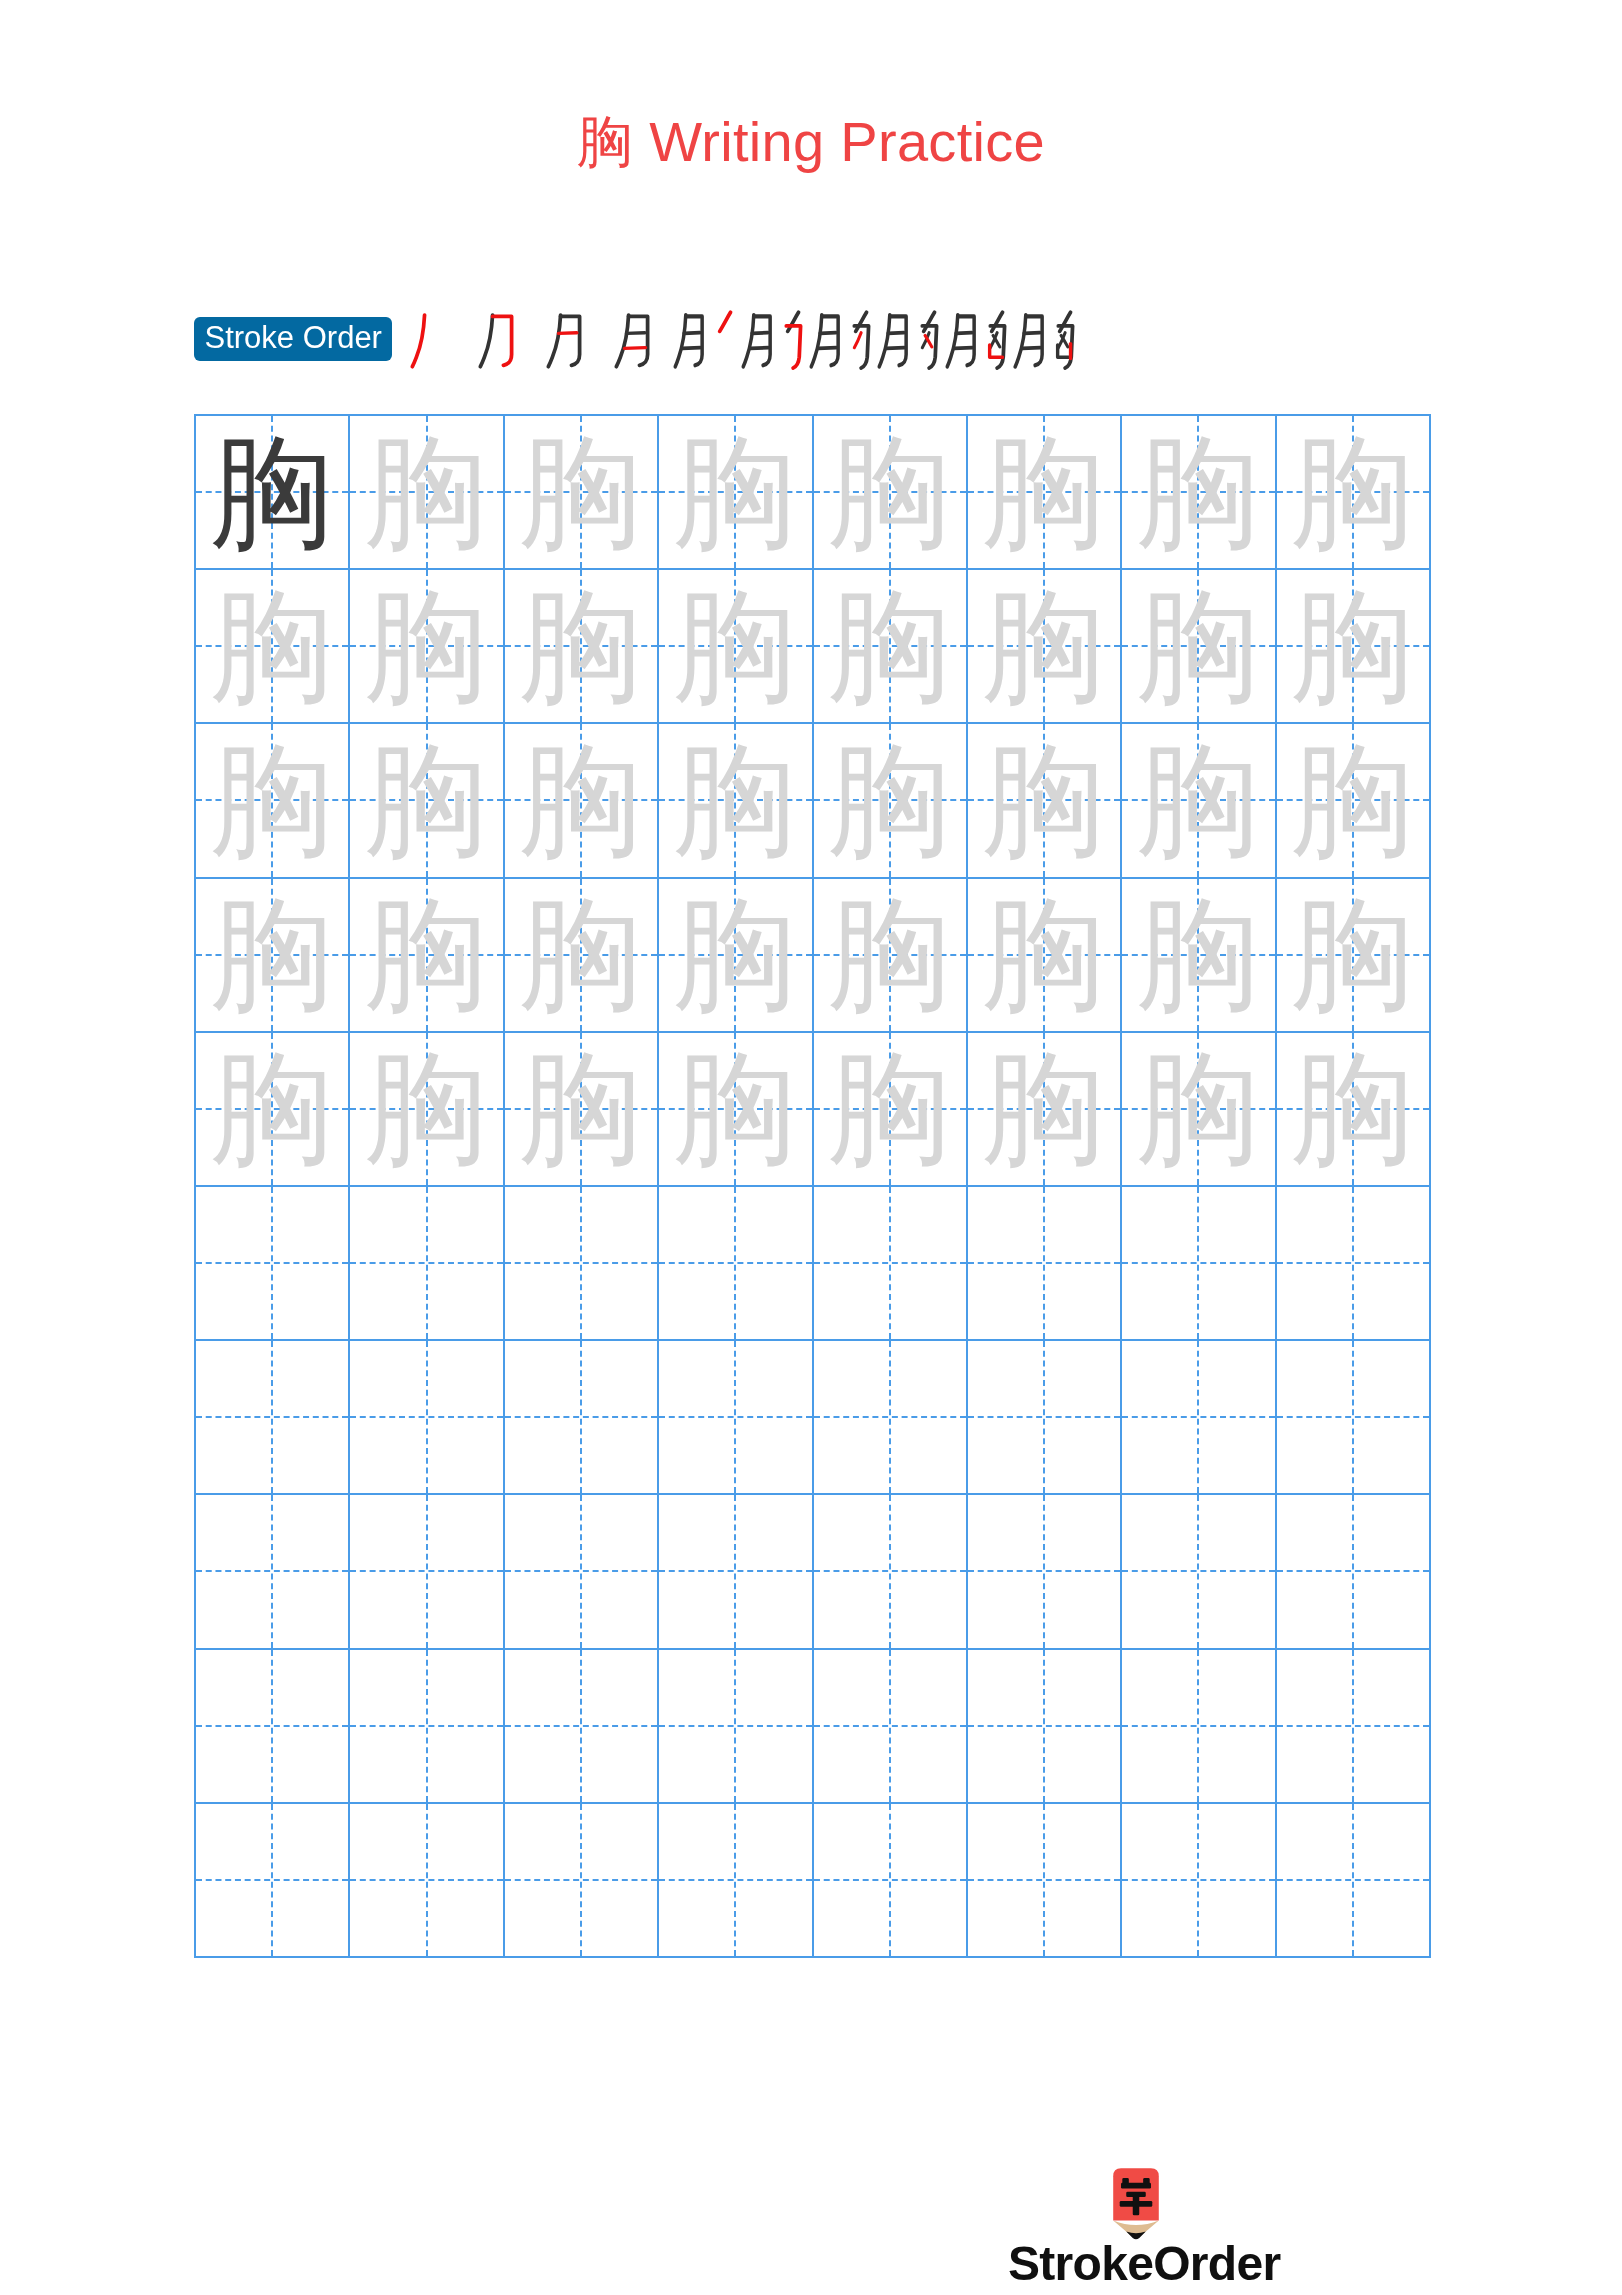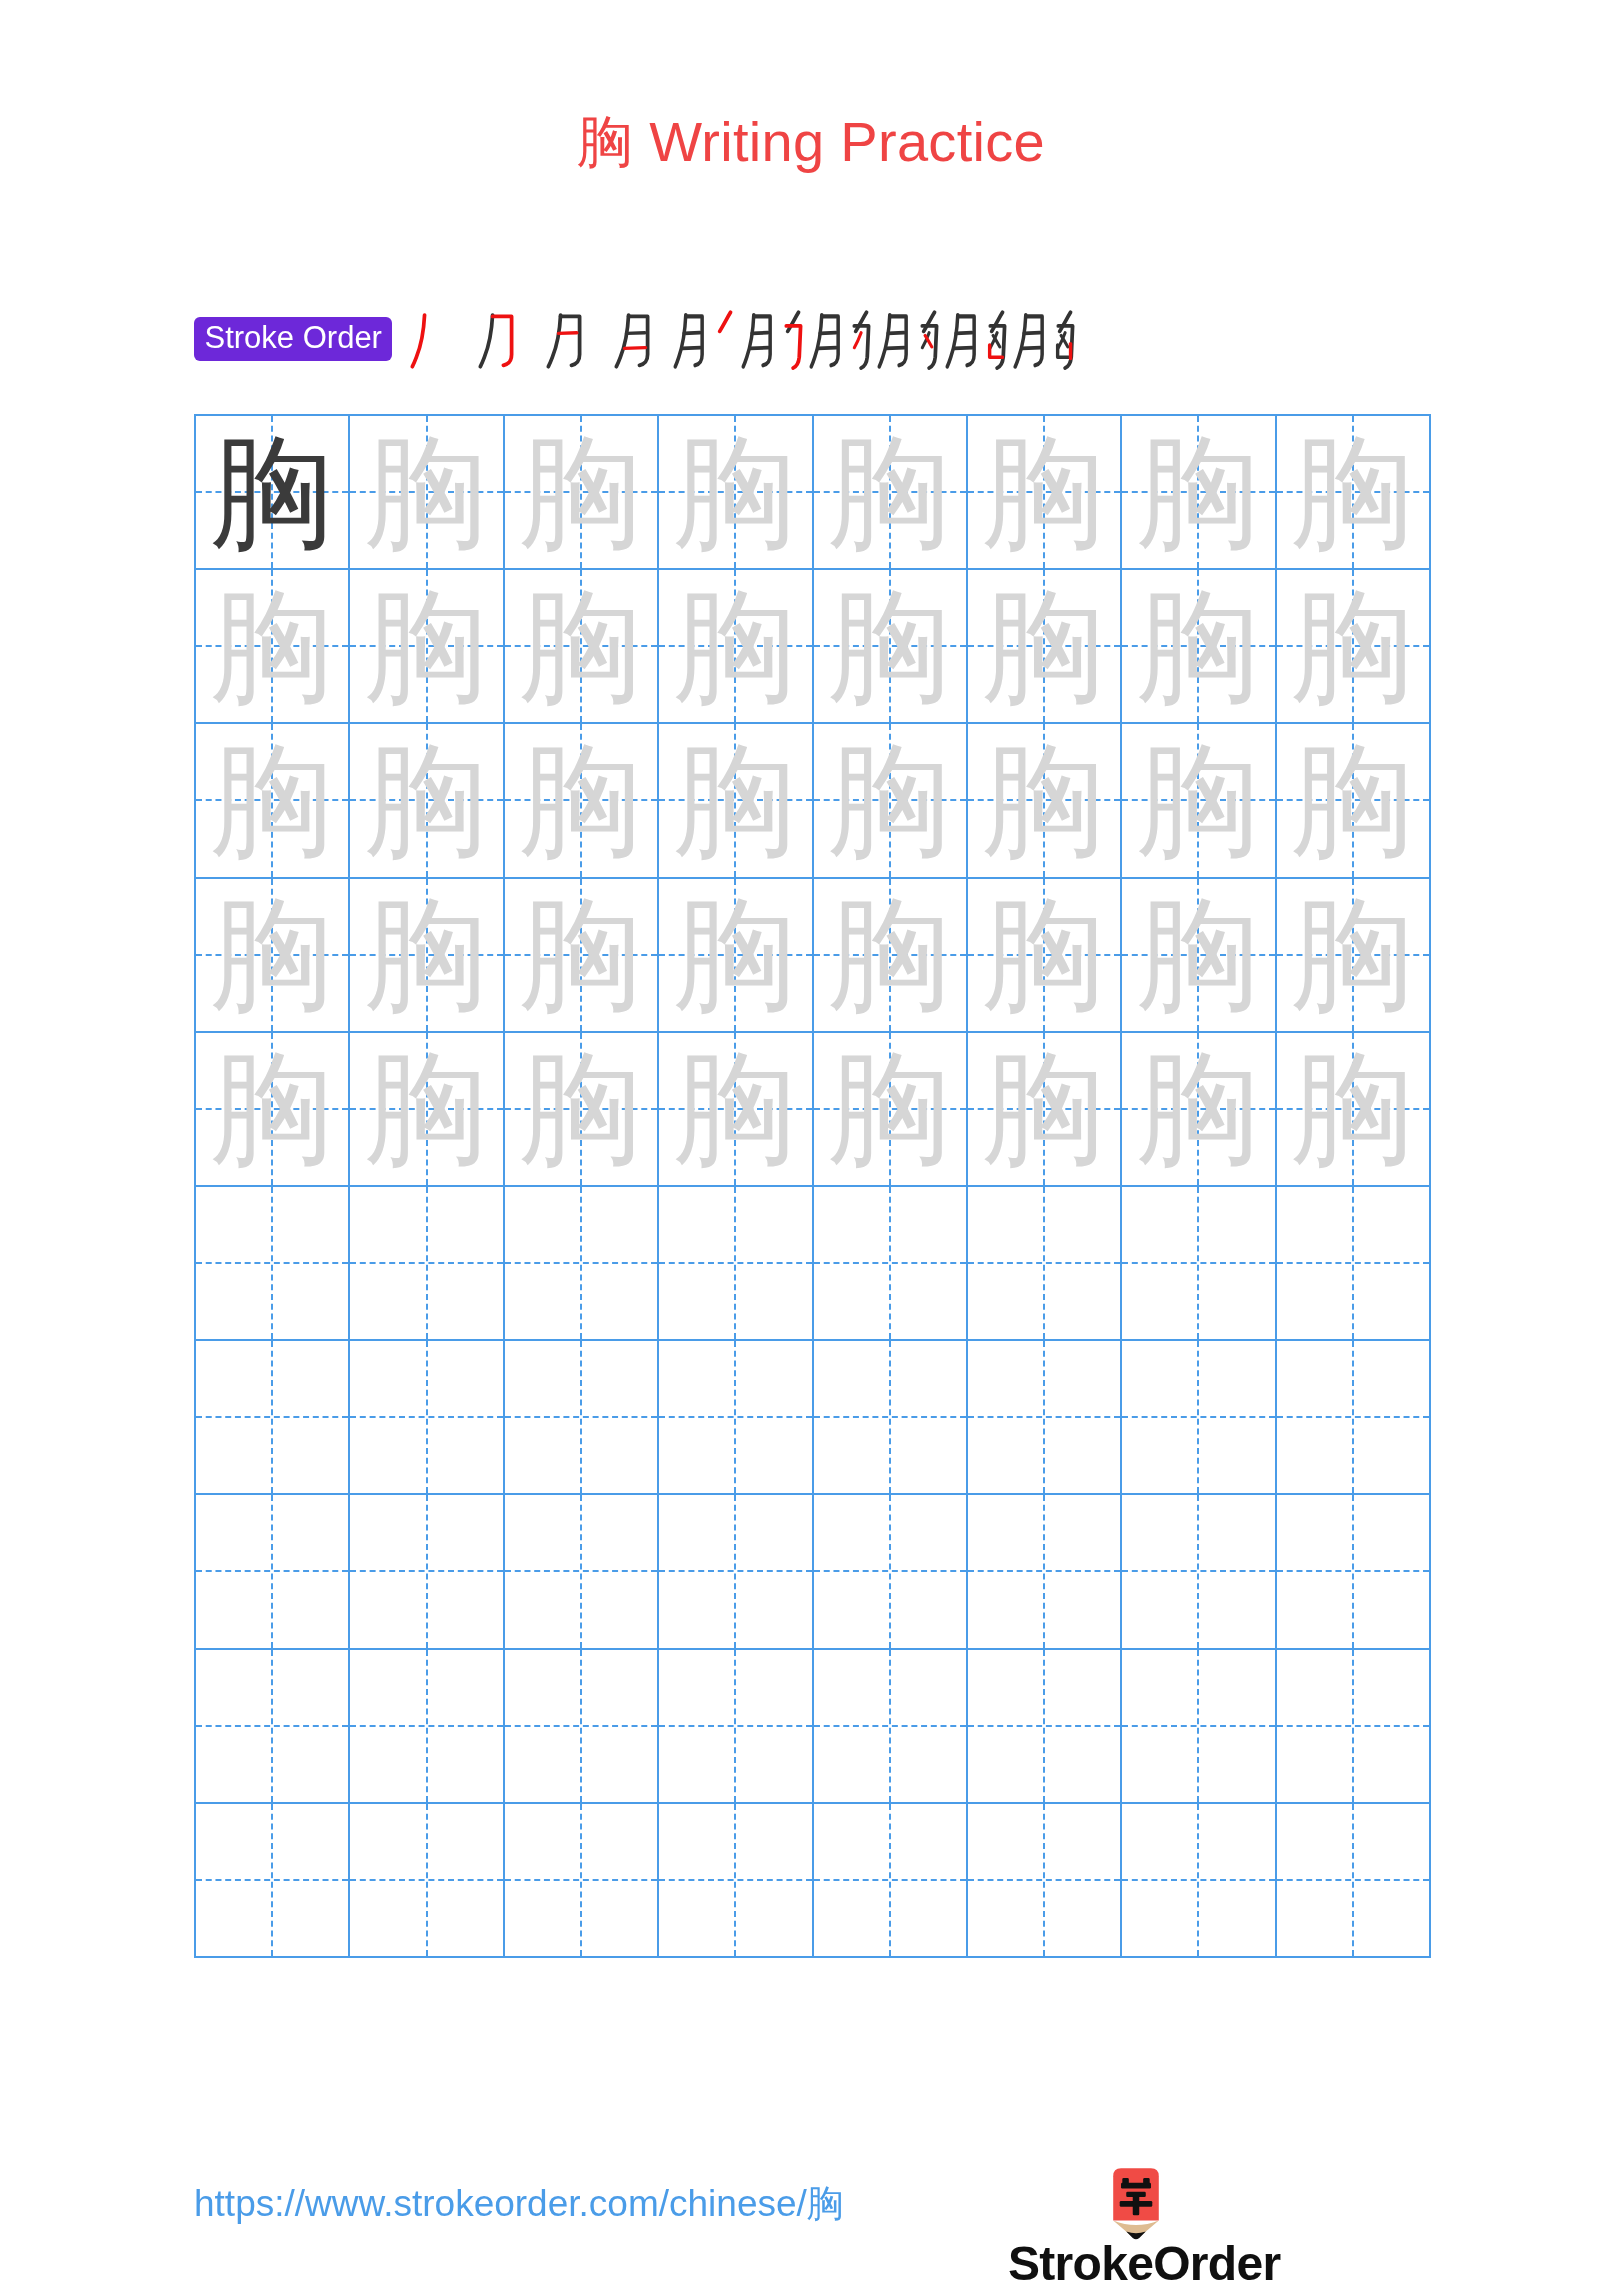--- a/index.html
+++ b/index.html
@@ -36,21 +36,21 @@
   .stroke-order-row {
     position: absolute;
     top: 303px;
     left: 194px;
     width: 1237px;
     height: 72px;
     display: flex;
     align-items: center;
   }
   .stroke-order-badge {
-    background: #6d28d9;
+    background: #0369a1;
     color: #ffffff;
     font-size: 31px;
     font-weight: 400;
     padding: 5.2px 10.5px 7.9px 10.5px;
     border-radius: 5.9px;
     line-height: 1;
     white-space: nowrap;
     flex: 0 0 auto;
     margin-right: 3.9px;
   }
@@ -466,23 +466,20 @@
     <div class="grid-cell"></div>
     <div class="grid-cell"></div>
     <div class="grid-cell"></div>
     <div class="grid-cell"></div>
     <div class="grid-cell"></div>
     <div class="grid-cell"></div>
   </div>
 
 <div class="footer">
 
-  <div class="footer-url">
-    <span>https://www.strokeorder.com/chinese/</span><span class="han">胸</span>
-  </div>
 
   <div class="footer-brand">
     <div class="brand-logo">
       <svg viewBox="0 0 86 112">
         <path d="M8 14 Q8 2 20 2 L66 2 Q78 2 78 14 L78 82 L8 82 Z" fill="#f04b45"></path>
         <path d="M8 82 Q43 96 78 82 L50 106 Q43 112 36 106 Z" fill="#debc91"></path>
         <path d="M28 99 Q43 104 58 99 L48 109 Q43 113 38 109 Z" fill="#101010"></path>
         <g fill="#101010">
           <rect x="22" y="17" width="10" height="9" rx="2"></rect>
           <rect x="54" y="17" width="10" height="9" rx="2"></rect>

